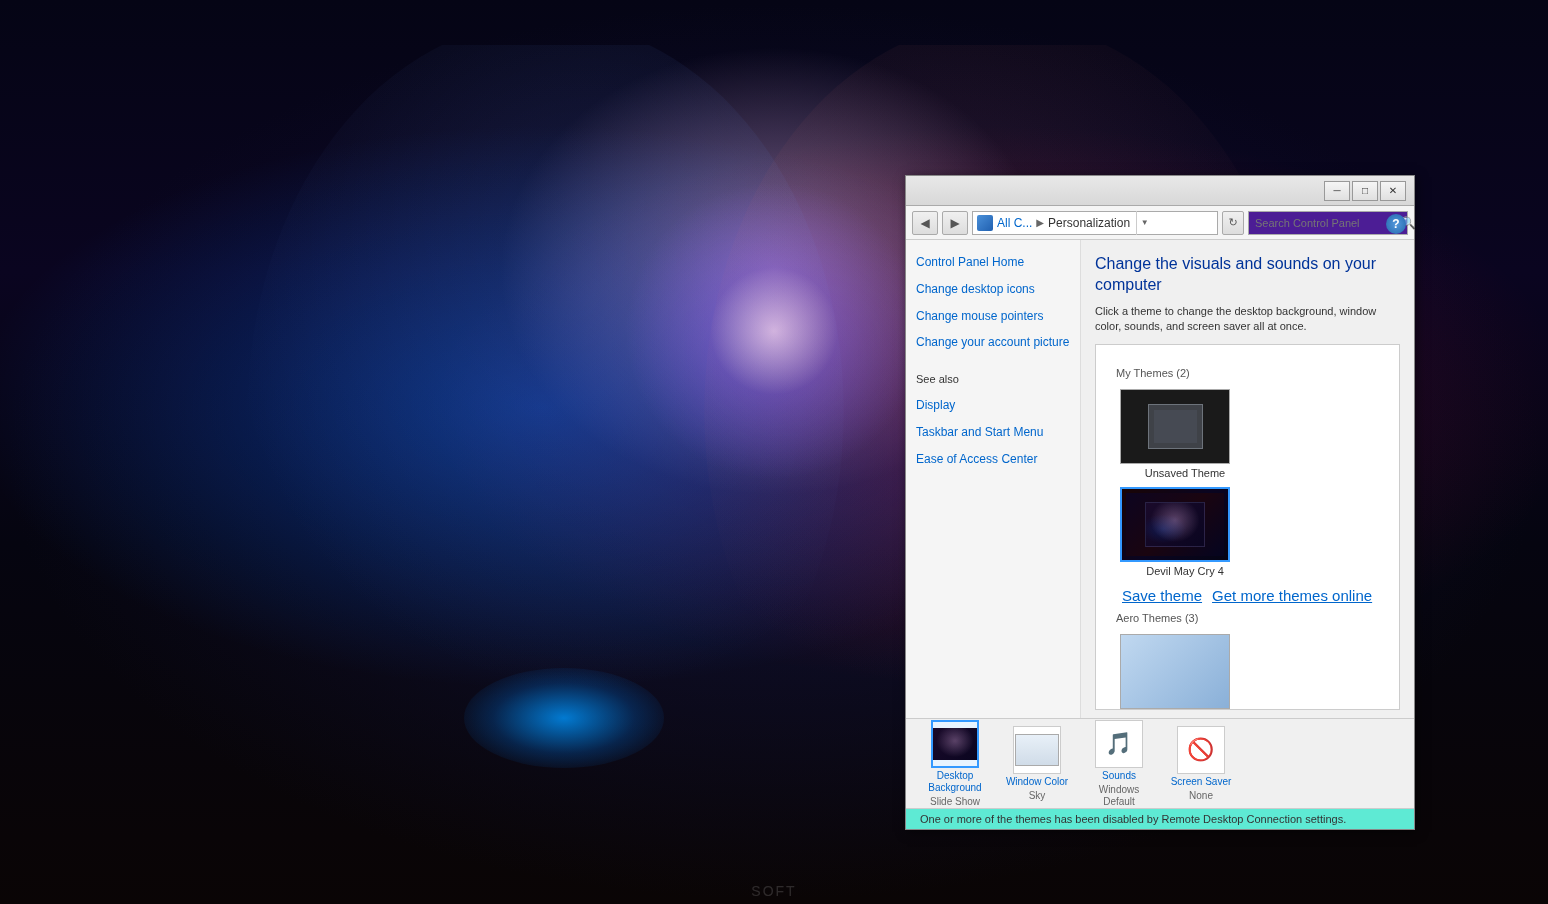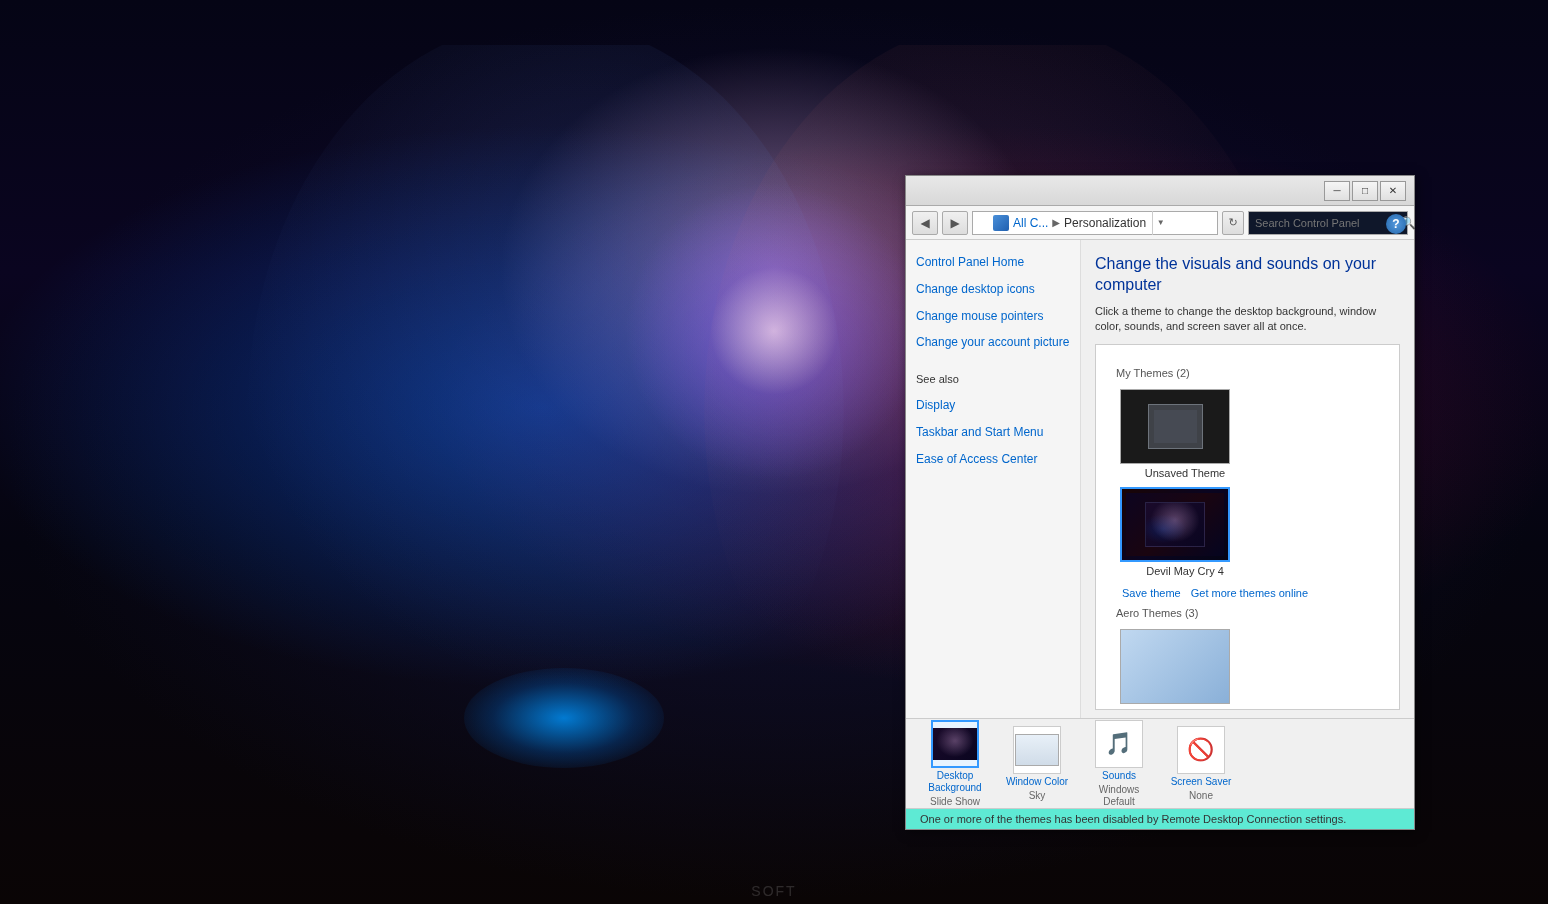--- a/index.html
+++ b/index.html
@@ -149,21 +149,21 @@
       color: #555;
     }
 
     #breadcrumb-bar {
       flex: 1;
       height: 24px;
       background: white;
       border: 1px solid #aaa;
       display: flex;
       align-items: center;
-      padding: 0 20px;
+      padding: 0 4px;
       font-size: 12px;
       color: #333;
       gap: 4px;
     }
 
     .breadcrumb-icon {
       width: 16px;
       height: 16px;
       background: linear-gradient(135deg, #4a90d9, #2060b0);
       border-radius: 2px;
@@ -182,21 +182,21 @@
       font-size: 8px;
       cursor: pointer;
       border-left: 1px solid #ccc;
       margin-left: 2px;
     }
 
     #search-box {
       width: 160px;
       height: 24px;
       border: 1px solid #aaa;
-      background: #0f172a;
+      background: #4c1d95;
       display: flex;
       align-items: center;
       padding: 0 6px;
       gap: 4px;
     }
 
     #search-input {
       flex: 1;
       border: none;
       outline: none;
@@ -405,23 +405,24 @@
                   radial-gradient(ellipse at 30% 60%, rgba(0,100,255,0.2) 0%, transparent 40%);
     }
 
     .theme-links {
       display: flex;
       gap: 10px;
       margin: 6px 0 8px 6px;
     }
 
     .theme-link {
-      font-size: 11px;
+      font-size: 15px;
       color: #0066cc;
       cursor: pointer;
+      text-decoration: underline;
     }
 
     .aero-section {
       margin-top: 6px;
     }
 
     
     #themes-container::-webkit-scrollbar {
       width: 16px;
     }

